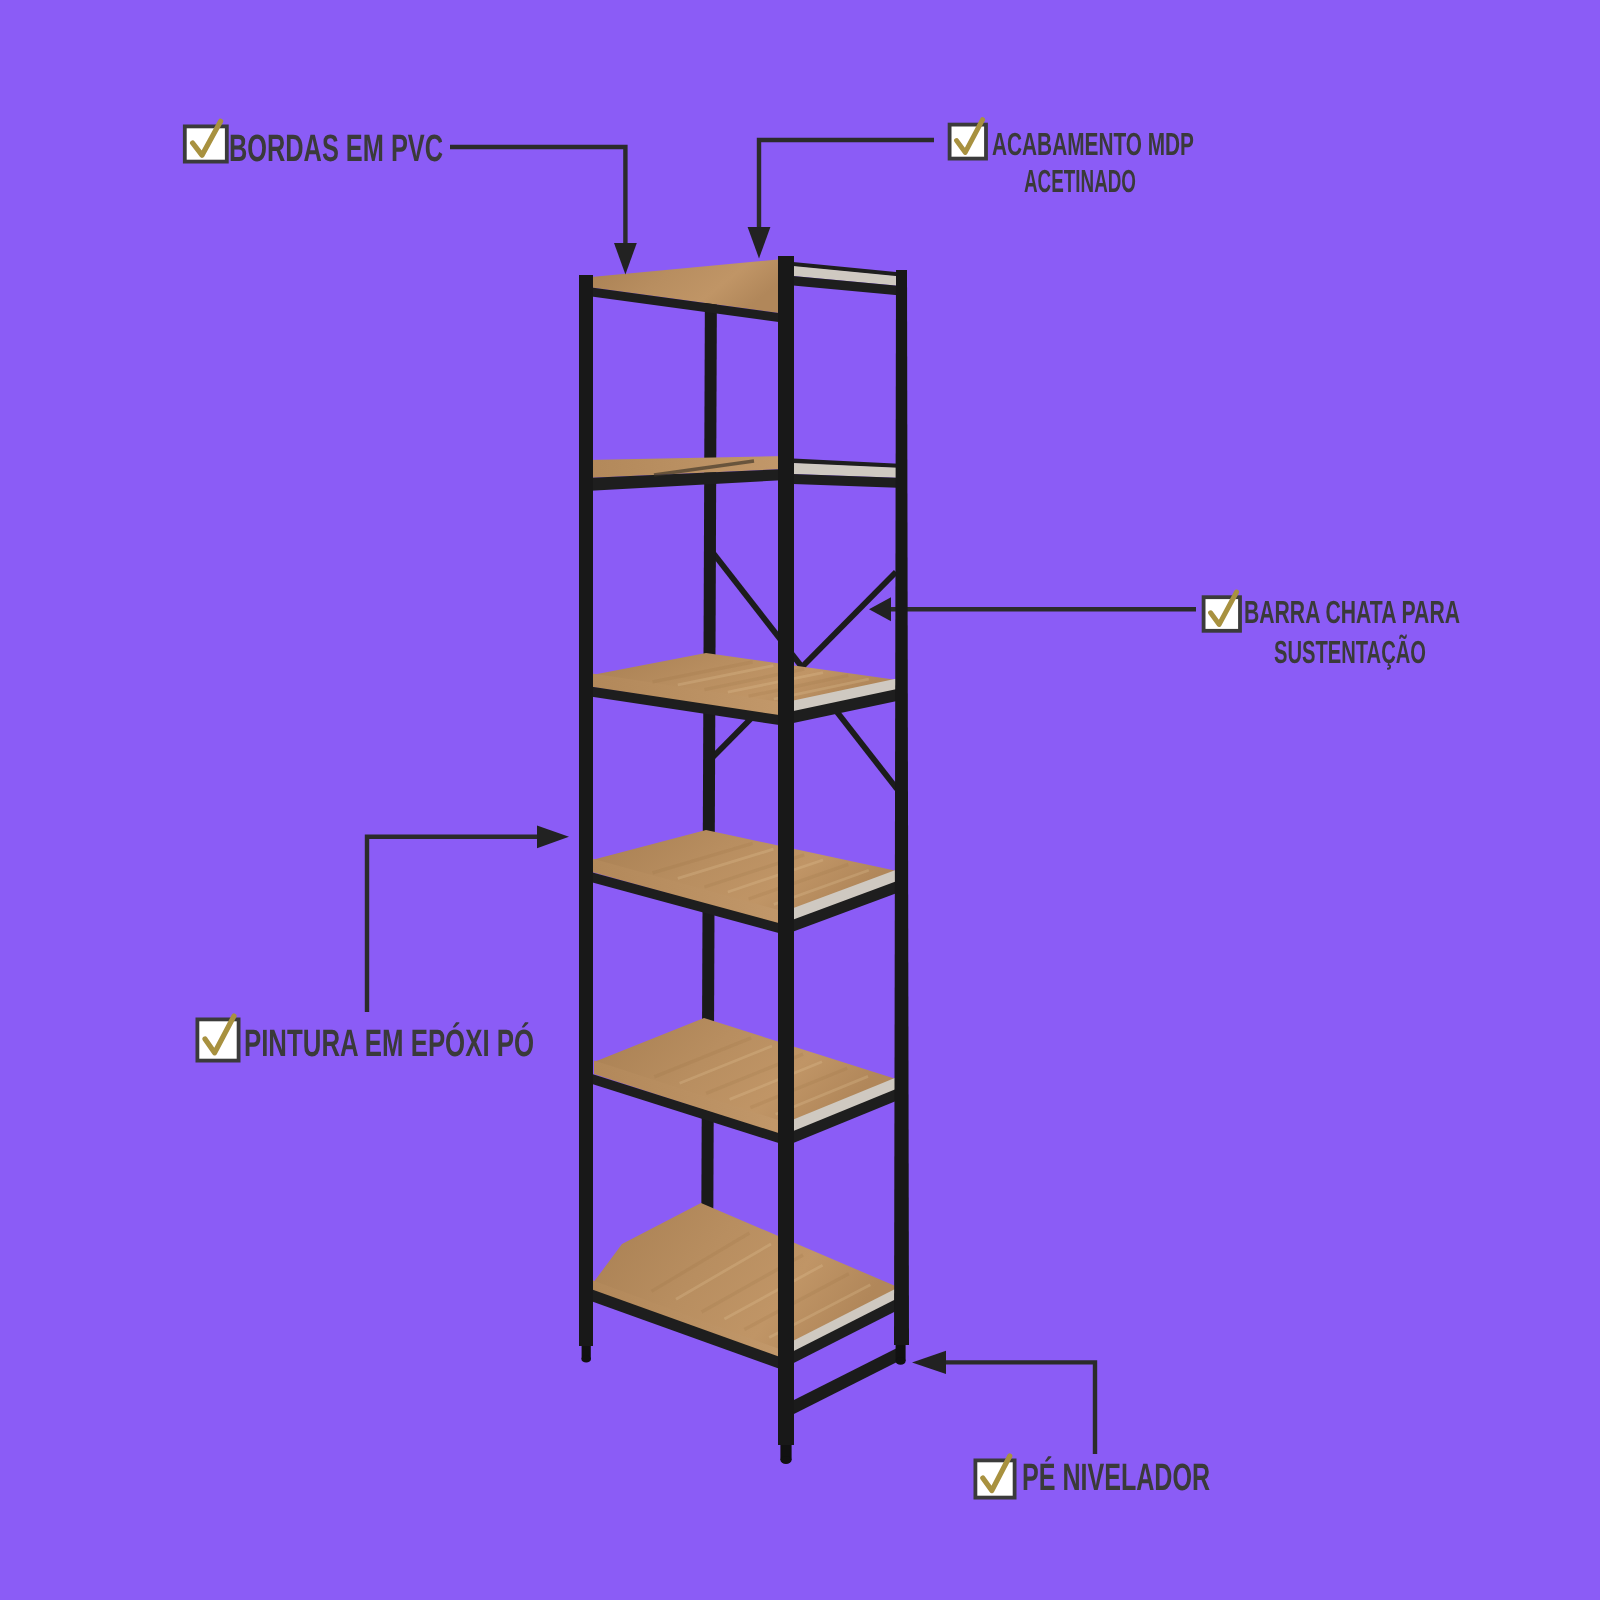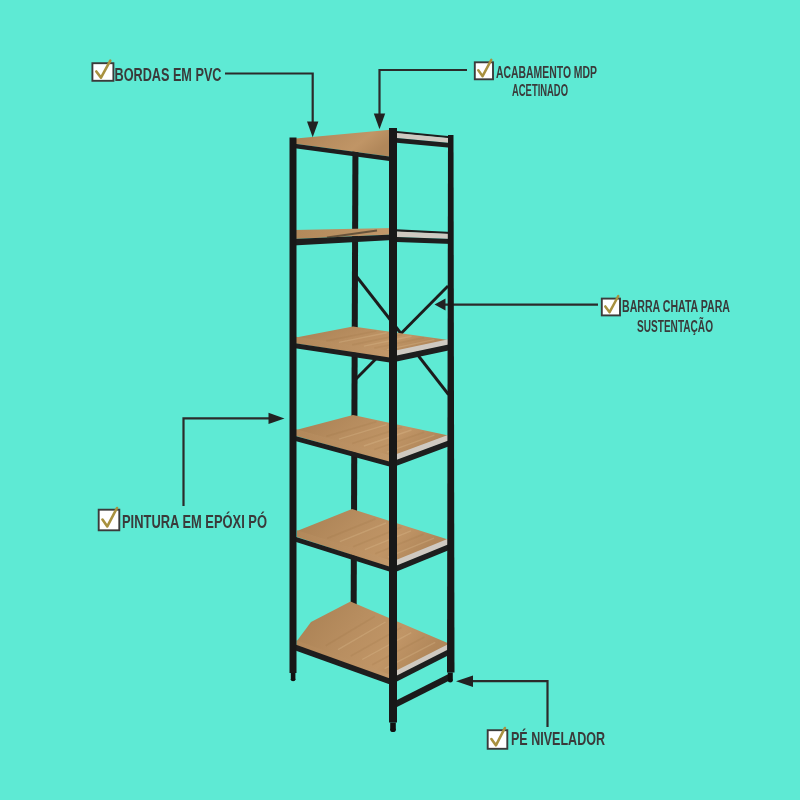--- a/index.html
+++ b/index.html
@@ -1,16 +1,16 @@
 <!DOCTYPE html>
 <html><head>
 <meta charset="utf-8">
 <style>
   html,body{margin:0;padding:0;background:#ffffff;}
-  .wrap{width:800px;height:800px;position:relative;background:#5eead4;overflow:hidden;}
+  .wrap{width:800px;height:800px;position:relative;background:#8b5cf6;overflow:hidden;}
   text{font-family:"Liberation Sans",sans-serif;font-weight:bold;fill:#3a3a3a;}
 </style>
 </head>
 <body>
 <div class="wrap">
 <svg width="800" height="800" viewBox="0 0 800 800" xmlns="http://www.w3.org/2000/svg">
   <defs>
     <linearGradient id="wood" x1="0" y1="0" x2="1" y2="0.35">
       <stop offset="0" stop-color="#a87f52"></stop>
       <stop offset="0.45" stop-color="#b88e60"></stop>

